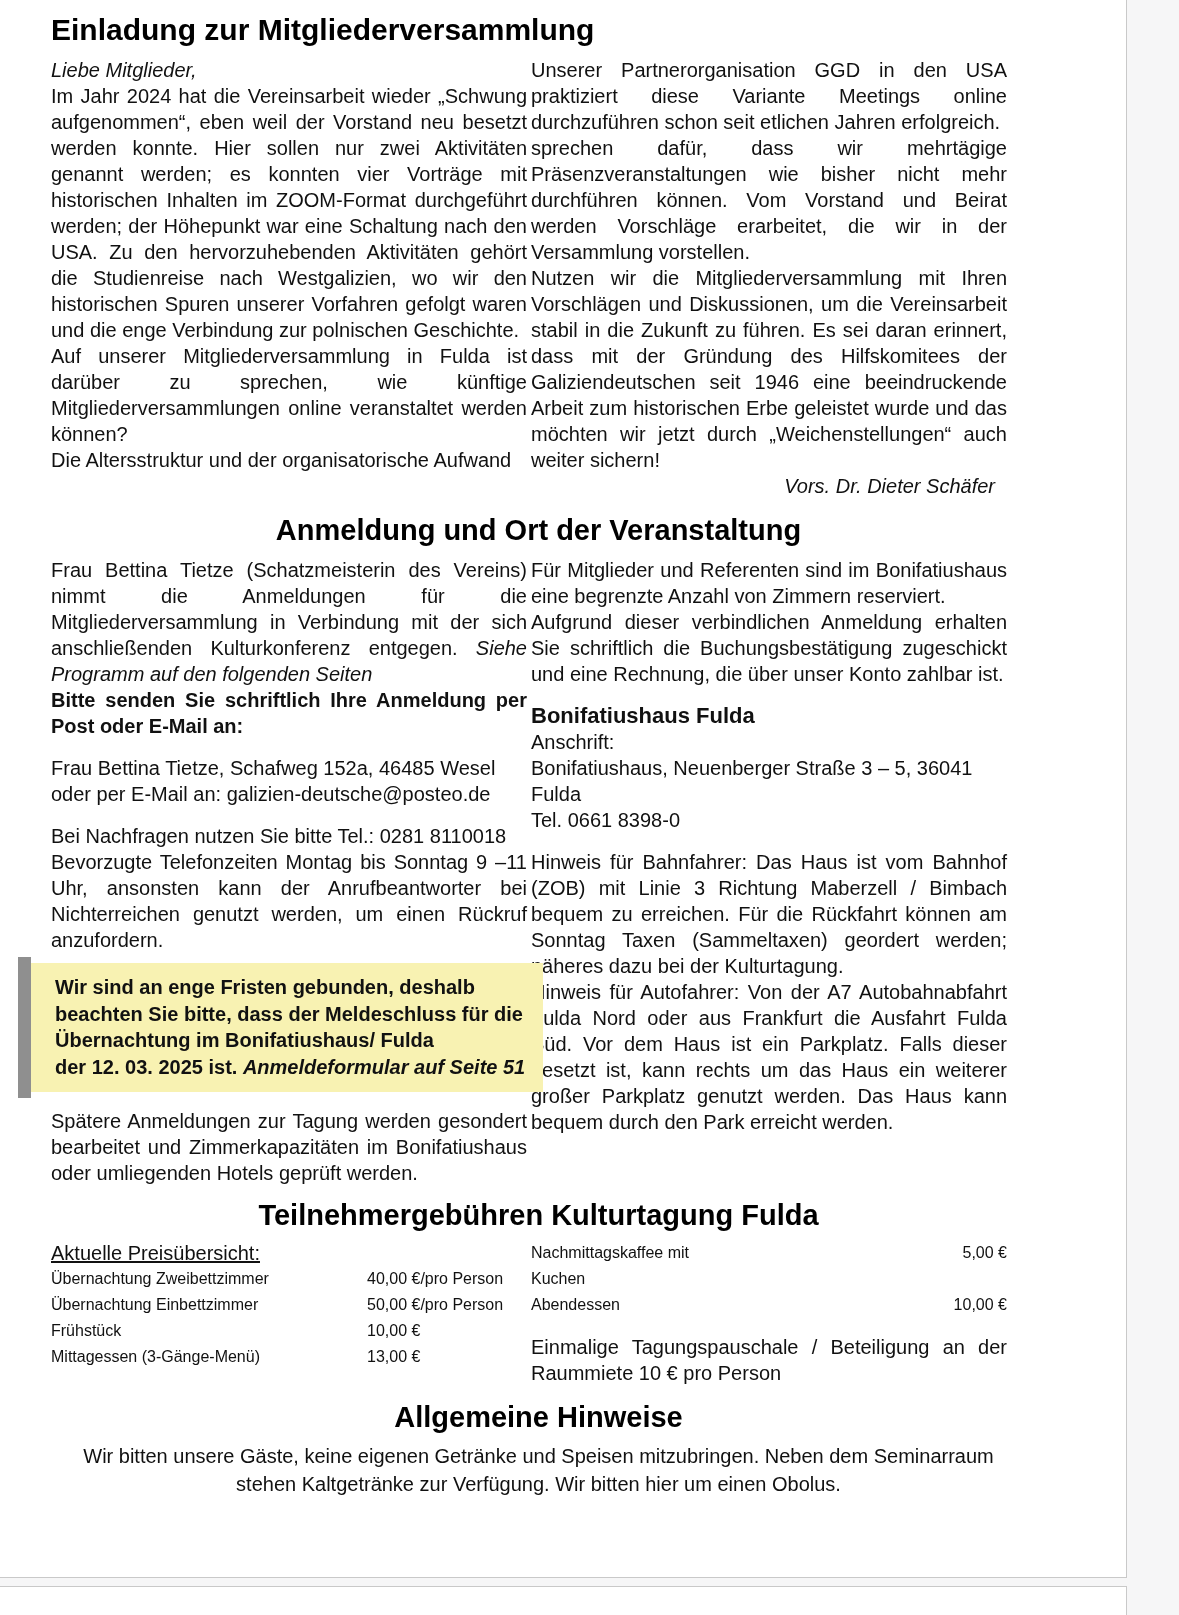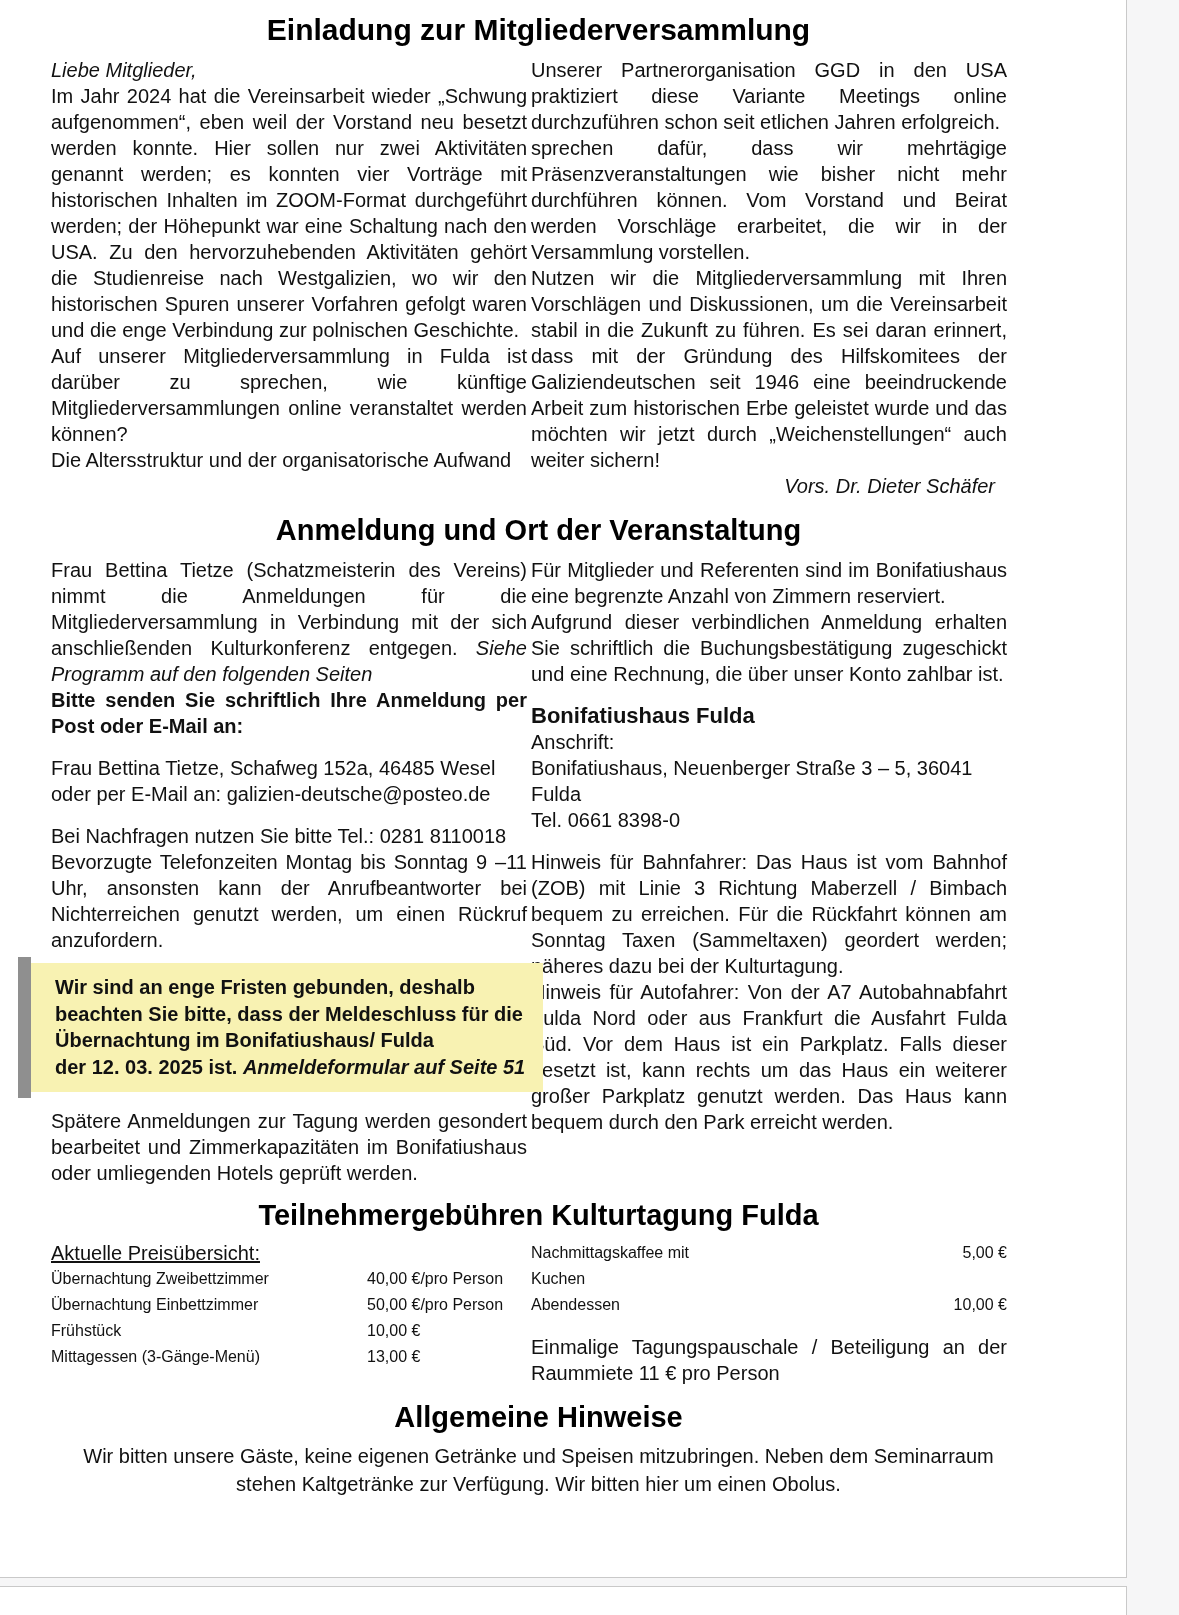--- a/index.html
+++ b/index.html
@@ -20,21 +20,21 @@
     position: absolute; left: -24px; top: 1586px;
     width: 1151px; height: 60px;
     background: #ffffff;
     border: 1px solid #c9c9c9;
   }
   .content {
     position: absolute; left: 74px; top: 36px;
     width: 975px;
   }
   .doc-title {
-    text-align: center;
+    text-align: left;
     font-size: 30px; font-weight: bold; line-height: 38px;
     color: #000;
     margin-bottom: 8px;
   }
   .section-heading {
     text-align: center;
     font-size: 29px; font-weight: bold; line-height: 34px;
     color: #000;
   }
   .cols { display: flex; gap: 4px; }
@@ -174,21 +174,21 @@
       </div>
       <div class="col">
         <div class="fee-row">
           <span class="fee-label">Nachmittagskaffee mit Kuchen</span>
           <span class="fee-price-right">5,00 €</span>
         </div>
         <div class="fee-row">
           <span class="fee-label">Abendessen</span>
           <span class="fee-price-right">10,00 €</span>
         </div>
-        <p class="justify mt-blank">Einmalige Tagungspauschale / Beteiligung an der Raummiete 11 € pro Person</p>
+        <p class="justify mt-blank">Einmalige Tagungspauschale / Beteiligung an der Raummiete 10 € pro Person</p>
       </div>
     </div>
 
     <h2 class="section-heading h2-general">Allgemeine Hinweise</h2>
 
     <div>
       <p class="general-line">Wir bitten unsere Gäste, keine eigenen Getränke und Speisen mitzubringen. Neben dem Seminarraum stehen Kaltgetränke zur Verfügung. Wir bitten hier um einen Obolus.</p>
 
     </div>
 

